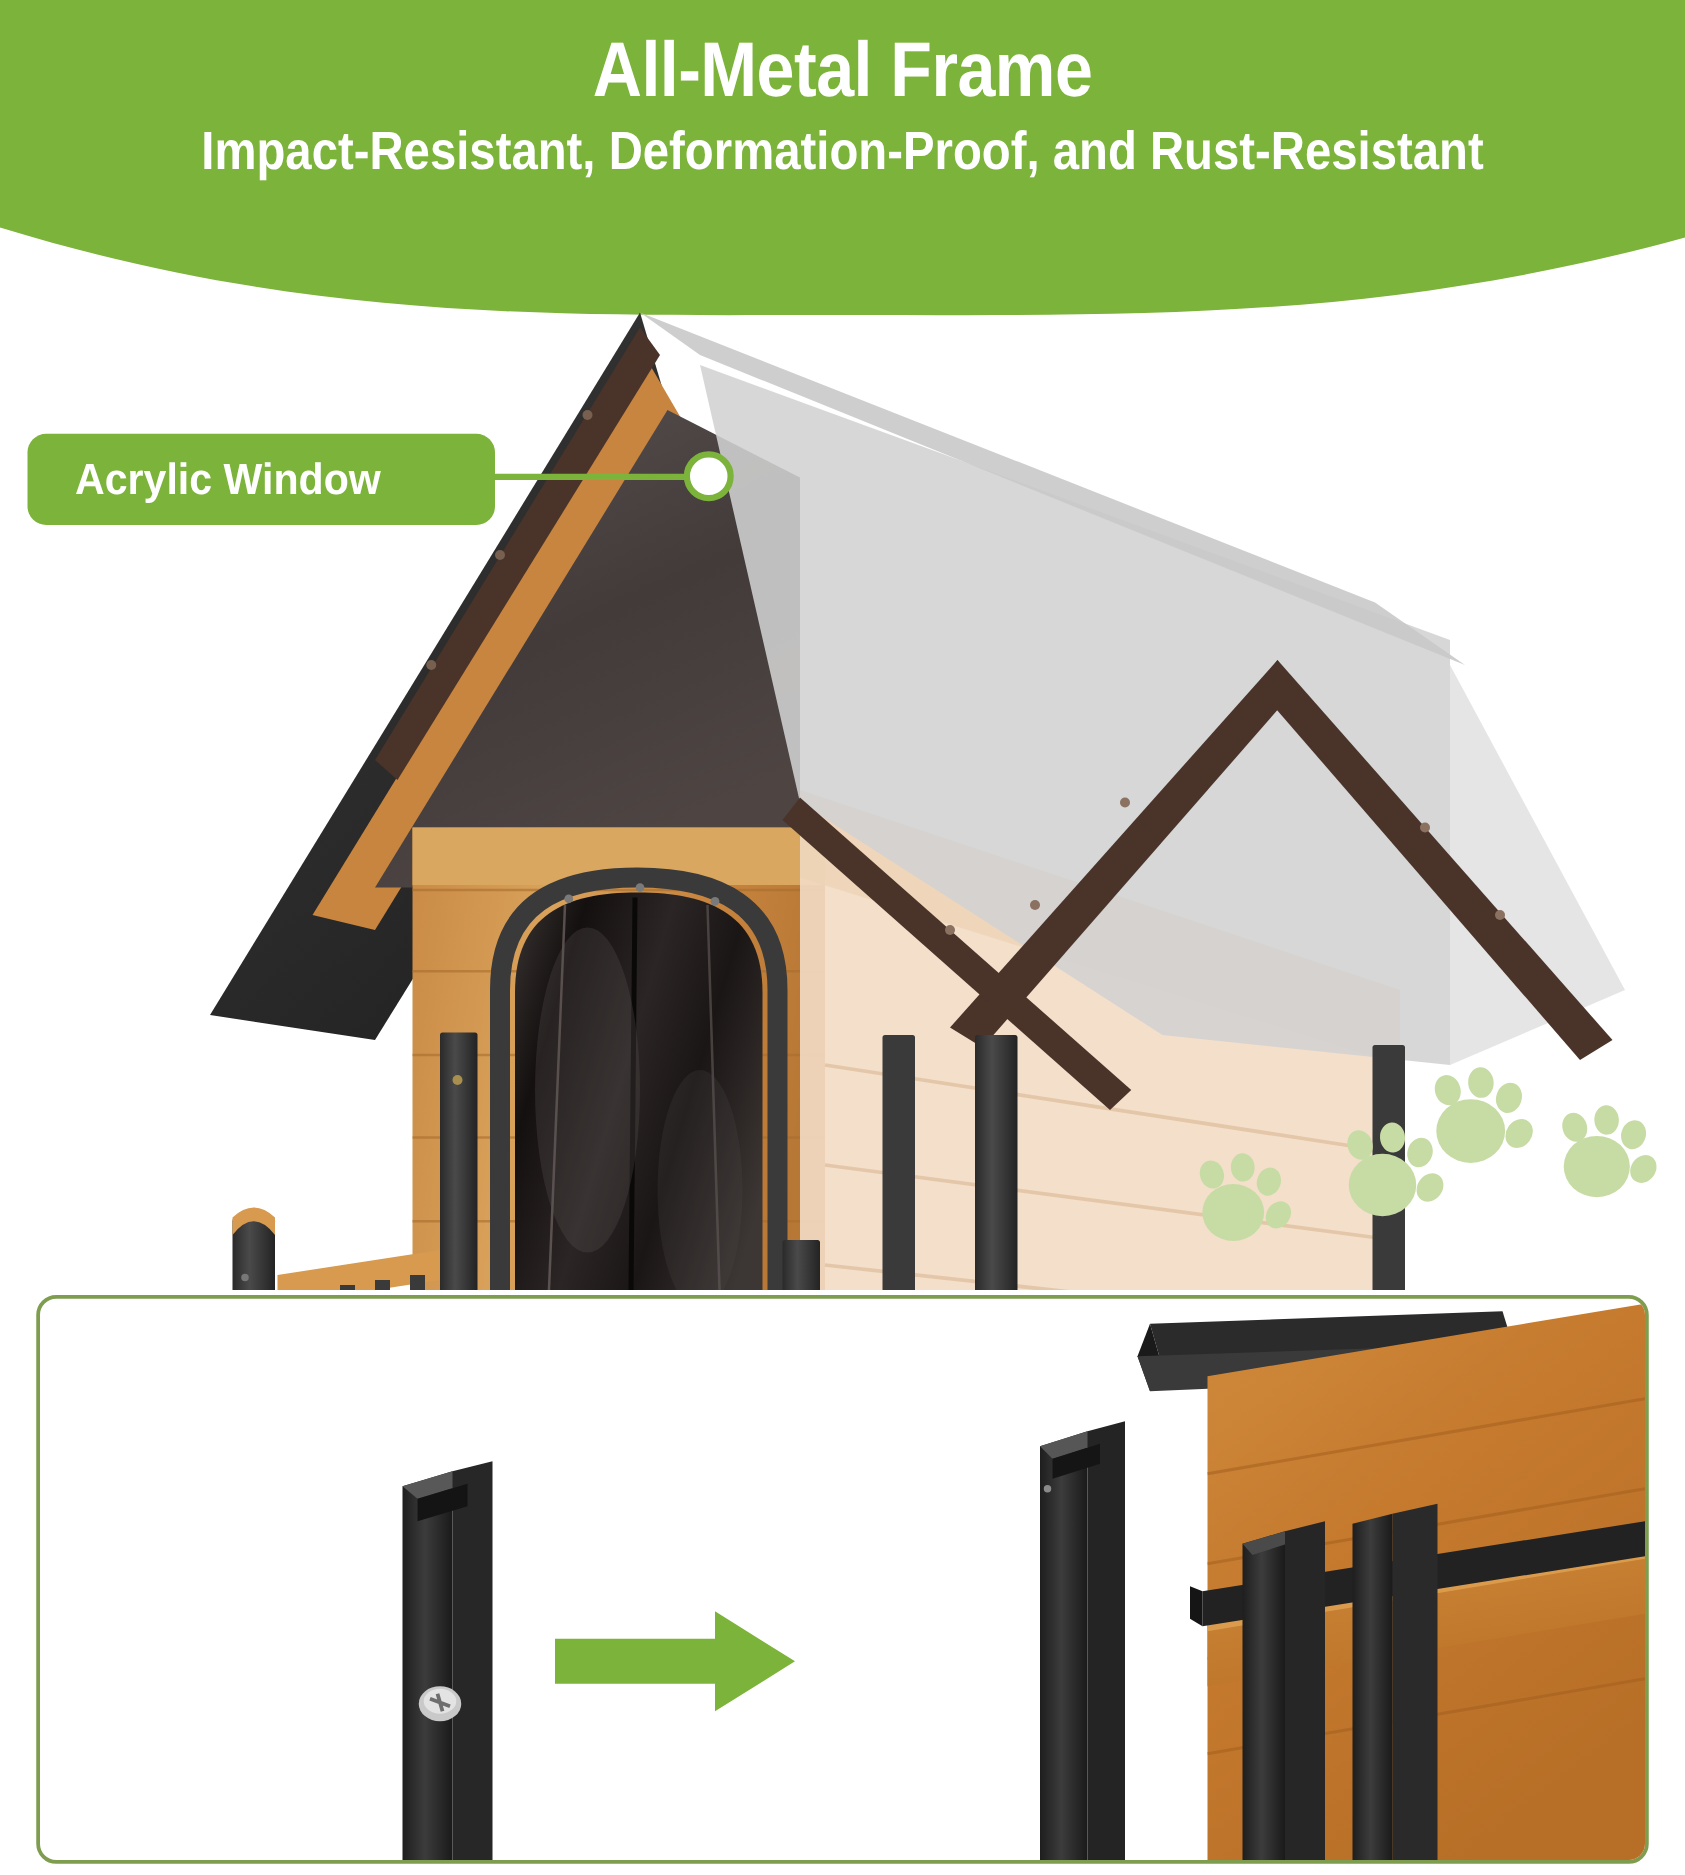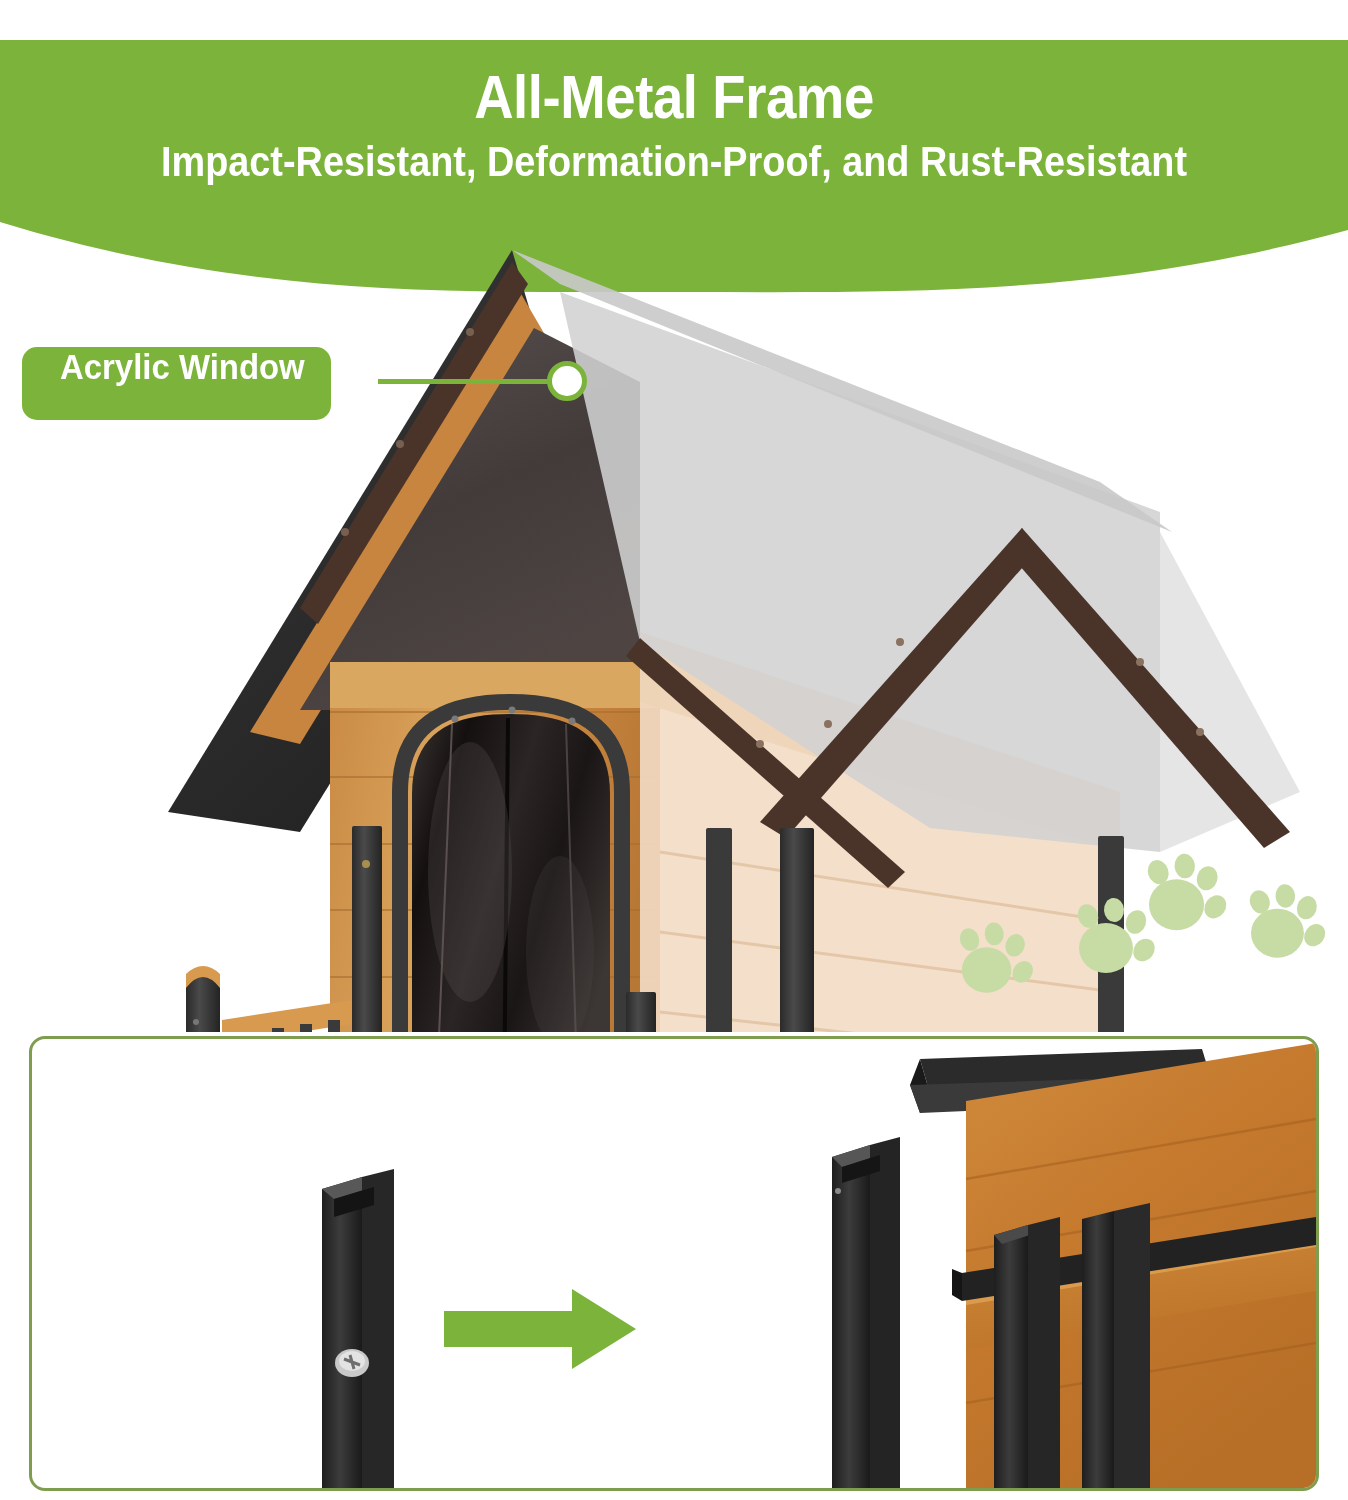--- a/index.html
+++ b/index.html
@@ -1,38 +1,38 @@
 <!DOCTYPE html>
 <html><head>
 <meta charset="utf-8">
 <style>
   html,body{margin:0;padding:0;background:#ffffff;}
   body{width:1348px;height:1500px;position:relative;overflow:hidden;
        font-family:"Liberation Sans","DejaVu Sans",sans-serif;}
 
   
-  #header-banner{position:absolute;left:0;top:0;width:1348px;height:260px;margin-top:40px;}
+  #header-banner{position:absolute;left:0;top:0;width:1348px;height:260px;}
   #header-banner svg{position:absolute;left:0;top:0;}
   .hdr-text-wrap{position:absolute;left:0;top:0;width:1348px;
       text-align:center;z-index:3;}
   #banner-title{font-size:62px;line-height:1.0;font-weight:bold;color:#ffffff;
       letter-spacing:-0.5px;margin-top:26px;transform:scaleX(0.88);
       transform-origin:center top;white-space:nowrap;}
   #banner-subtitle{font-size:43px;line-height:1.08;font-weight:bold;color:#ffffff;
       margin-top:10px;transform:scaleX(0.88);transform-origin:center top;
       white-space:nowrap;}
 
   
   #hero{position:absolute;left:0;top:232px;width:1348px;height:800px;}
   #hero svg{position:absolute;left:0;top:0;}
 
   
   #callout-acrylic-window{position:absolute;left:22px;top:347px;
-      width:309px;height:73px;background:#7CB33A;border-radius:15px;z-index:6;
-      display:flex;align-items:flex-start;}
+      width:374px;height:73px;background:#7CB33A;border-radius:15px;z-index:6;
+      display:flex;align-items:center;}
   #callout-acrylic-window .callout-text{color:#ffffff;font-size:35px;
       font-weight:bold;margin-left:38px;transform:scaleX(0.94);
       transform-origin:left center;white-space:nowrap;}
   #callout-leader{position:absolute;left:378px;top:379px;width:175px;height:5px;
       background:#7CB33A;z-index:5;}
   #callout-dot{position:absolute;left:547px;top:361px;width:40px;height:40px;
       border-radius:50%;background:#ffffff;border:5px solid #7CB33A;
       box-sizing:border-box;z-index:7;}
 
   

